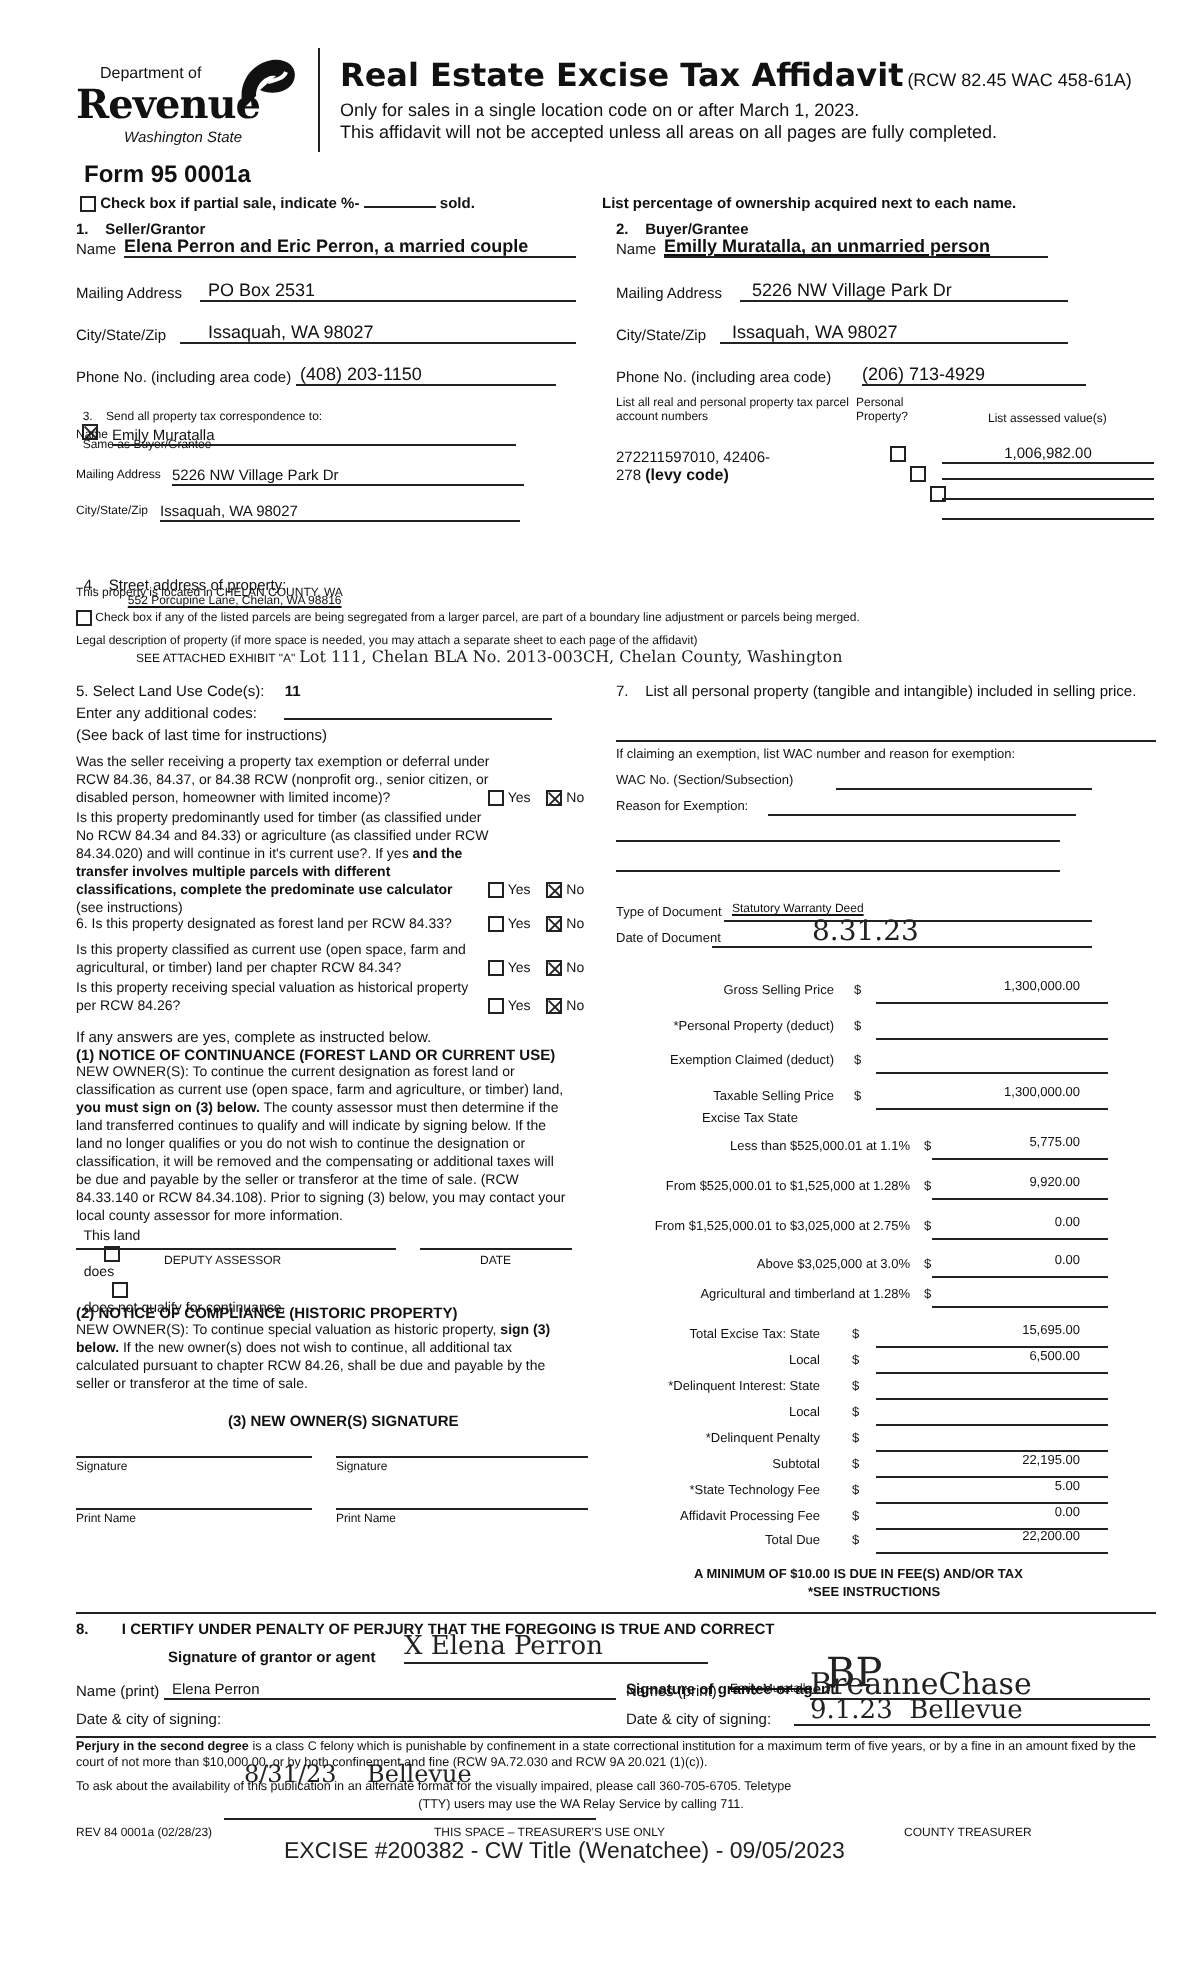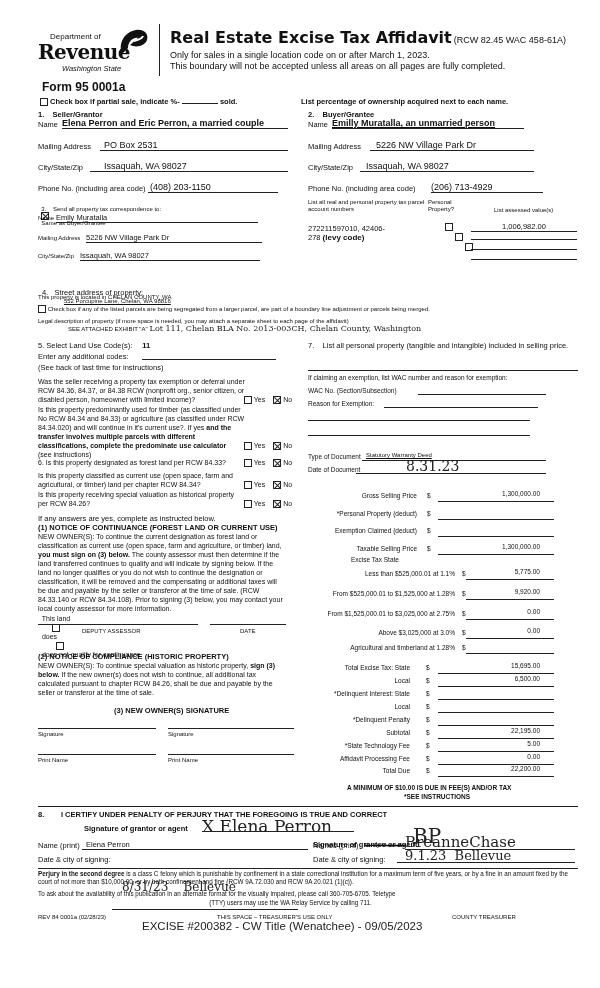--- a/index.html
+++ b/index.html
@@ -45,21 +45,21 @@
 </div>
 <div class="abs form-no" style="left:42px;top:80px;">Form 95 0001a</div>
 <div class="abs" style="left:159px;top:24px;width:1px;height:52px;background:#222;"></div>
 
 <div class="abs" style="left:170px;top:28px;white-space:nowrap;">
   <span class="title">Real Estate Excise Tax Affidavit</span>
   <span class="title-rcw">(RCW 82.45 WAC 458-61A)</span>
 </div>
 <div class="abs sub" style="left:170px;top:50px;width:420px;">
   <div>Only for sales in a single location code on or after March 1, 2023.</div>
-  <div>This boundary will not be accepted unless all areas on all pages are fully completed.</div>
+  <div>This affidavit will not be accepted unless all areas on all pages are fully completed.</div>
 </div>
 
 
 <div class="abs lbl b" style="left:40px;top:96px;white-space:nowrap;">
   <span class="box"></span>
   <span>Check box if partial sale, indicate %-</span>
   <span class="line" style="display:inline-block;width:36px;height:8px;"></span>
   <span>sold.</span>
 </div>
 <div class="abs lbl b" style="left:301px;top:97px;">List percentage of ownership acquired next to each name.</div>
@@ -301,21 +301,21 @@
   </div>
 <div class="abs b" style="left:347px;top:784px;font-size:6.5px;">A MINIMUM OF $10.00 IS DUE IN FEE(S) AND/OR TAX</div>
 <div class="abs b" style="left:404px;top:793px;font-size:6.5px;">*SEE INSTRUCTIONS</div>
 
 
 <div class="abs" style="left:38px;top:806px;width:540px;height:1px;background:#222;"></div>
 <div class="abs b" style="left:38px;top:810px;font-size:7.5px;white-space:pre;">8.        I CERTIFY UNDER PENALTY OF PERJURY THAT THE FOREGOING IS TRUE AND CORRECT</div>
 
 <div class="abs" style="left:38px;top:824px;width:270px;margin-left:46px;">
   <span class="lbl b">Signature of grantor or agent</span>
-  <span class="abs line hand" style="left:118px;top:-8px;width:152px;height:16px;font-size:17px;">X  Elena Perron</span>
+  <span class="abs line hand" style="left:118px;top:-8px;width:152px;height:16px;font-size:13px;">X  Elena Perron</span>
 </div>
 <div class="abs" style="left:38px;top:841px;width:270px;">
   <span class="lbl">Name (print)</span>
   <span class="abs line lbl" style="left:44px;top:-1px;width:226px;height:10px;padding-left:4px;">Elena Perron</span>
 </div>
 <div class="abs" style="left:38px;top:855px;width:270px;">
   <span class="lbl">Date &amp; city of signing:</span>
   <span class="abs line hand" style="left:74px;top:-6px;width:186px;height:30px;padding-left:10px;font-size:12px;white-space:pre;margin-top:31px;">8/31/23    Bellevue</span>
 </div>
 

